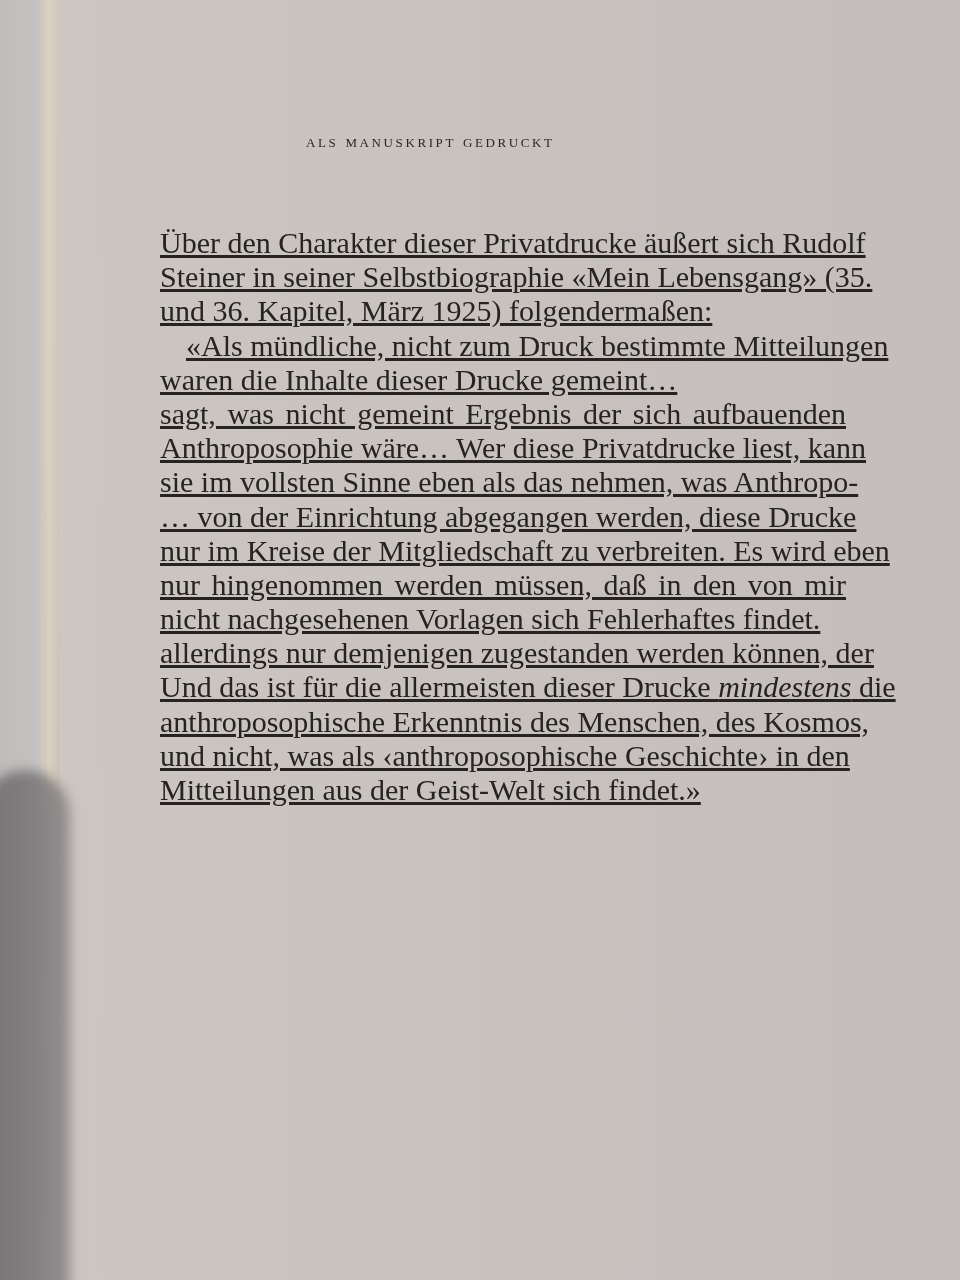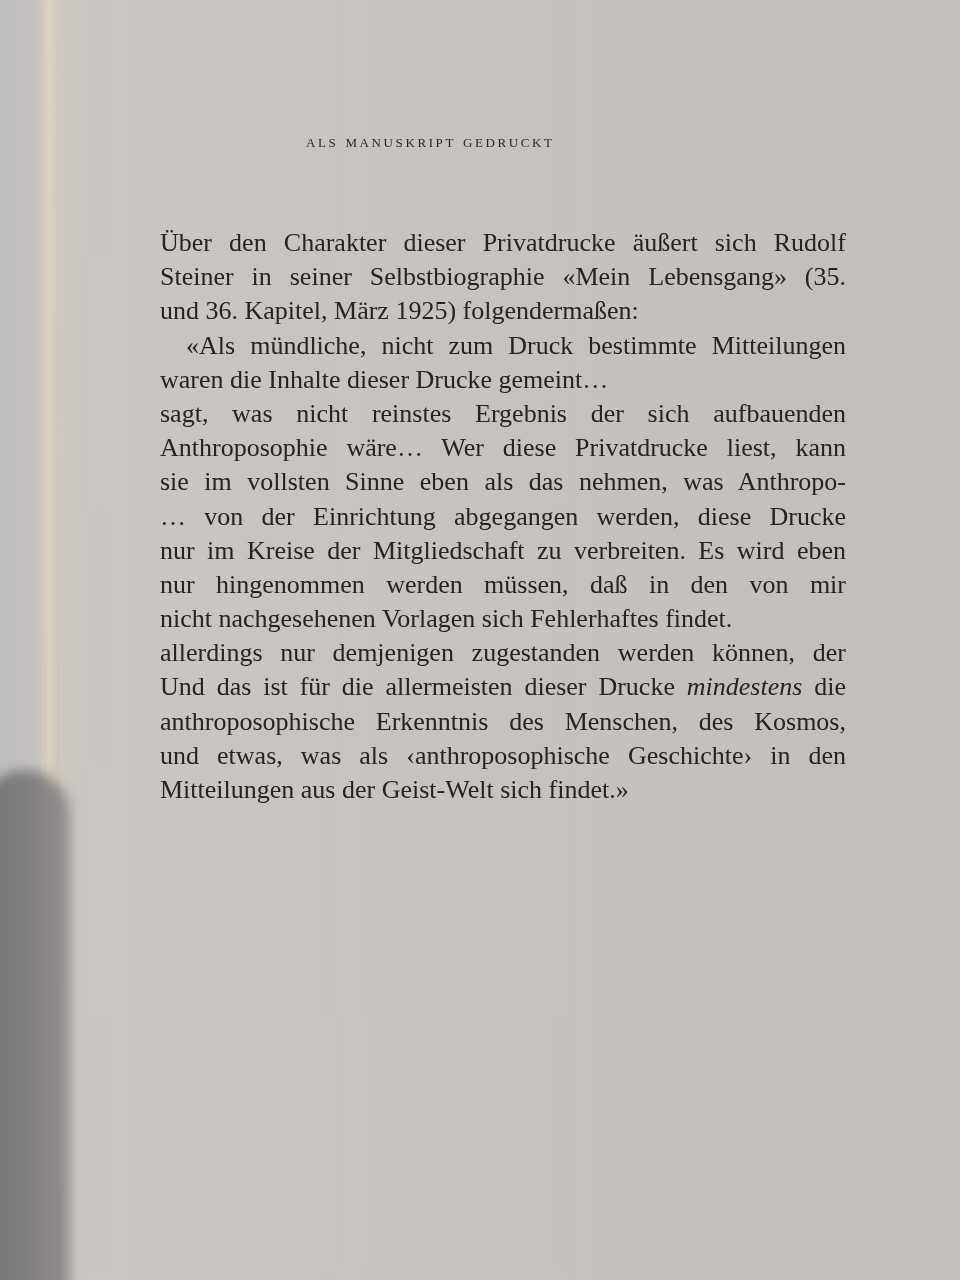--- a/index.html
+++ b/index.html
@@ -63,23 +63,24 @@
       font-variant: small-caps;
       text-transform: lowercase;
       white-space: nowrap;
     }
     .body-text {
       position: absolute;
       left: 160px;
       top: 226px;
       width: 686px;
       font-family: "Liberation Serif", "DejaVu Serif", serif;
-      font-size: 26px;
+      font-size: 30px;
       line-height: 34.2px;
       color: #262321;
+      text-decoration: underline;
     }
     .line {
       display: block;
       white-space: nowrap;
       text-align: justify;
       text-align-last: justify;
       height: 34.2px;
     }
     .line.last { text-align-last: left; }
     .line.indent { padding-left: 26px; }
@@ -100,29 +101,29 @@
       <div>
         <span class="line"><span>Über den Charakter dieser Privatdrucke äußert sich Rudolf</span></span>
         <span class="line"><span>Steiner in seiner Selbstbiographie «Mein Lebensgang» (35.</span></span>
         <span class="line last"><span>und 36. Kapitel, März 1925) folgendermaßen:</span></span>
       </div>
       <div>
         <span class="line indent"><span>«Als mündliche, nicht zum Druck bestimmte Mitteilungen</span></span>
         <span class="line last"><span>waren die Inhalte dieser Drucke gemeint…</span></span>
       </div>
       <div>
-        <span class="line"><span>sagt, was nicht reinstes Ergebnis der sich aufbauenden</span></span>
+        <span class="line"><span>sagt, was nicht gemeint Ergebnis der sich aufbauenden</span></span>
         <span class="line"><span>Anthroposophie wäre… Wer diese Privatdrucke liest, kann</span></span>
         <span class="line"><span>sie im vollsten Sinne eben als das nehmen, was Anthropo-</span></span>
         <span class="line"><span>… von der Einrichtung abgegangen werden, diese Drucke</span></span>
         <span class="line"><span>nur im Kreise der Mitgliedschaft zu verbreiten. Es wird eben</span></span>
         <span class="line"><span>nur hingenommen werden müssen, daß in den von mir</span></span>
         <span class="line last"><span>nicht nachgesehenen Vorlagen sich Fehlerhaftes findet.</span></span>
       </div>
       <div>
         <span class="line"><span>allerdings nur demjenigen zugestanden werden können, der</span></span>
         <span class="line"><span>Und das ist für die allermeisten dieser Drucke </span><em>mindestens</em><span> die</span></span>
         <span class="line"><span>anthroposophische Erkenntnis des Menschen, des Kosmos,</span></span>
-        <span class="line"><span>und etwas, was als ‹anthroposophische Geschichte› in den</span></span>
+        <span class="line"><span>und nicht, was als ‹anthroposophische Geschichte› in den</span></span>
         <span class="line last"><span>Mitteilungen aus der Geist-Welt sich findet.»</span></span>
       </div>
     </div>
 </div>
 
 </body></html>

